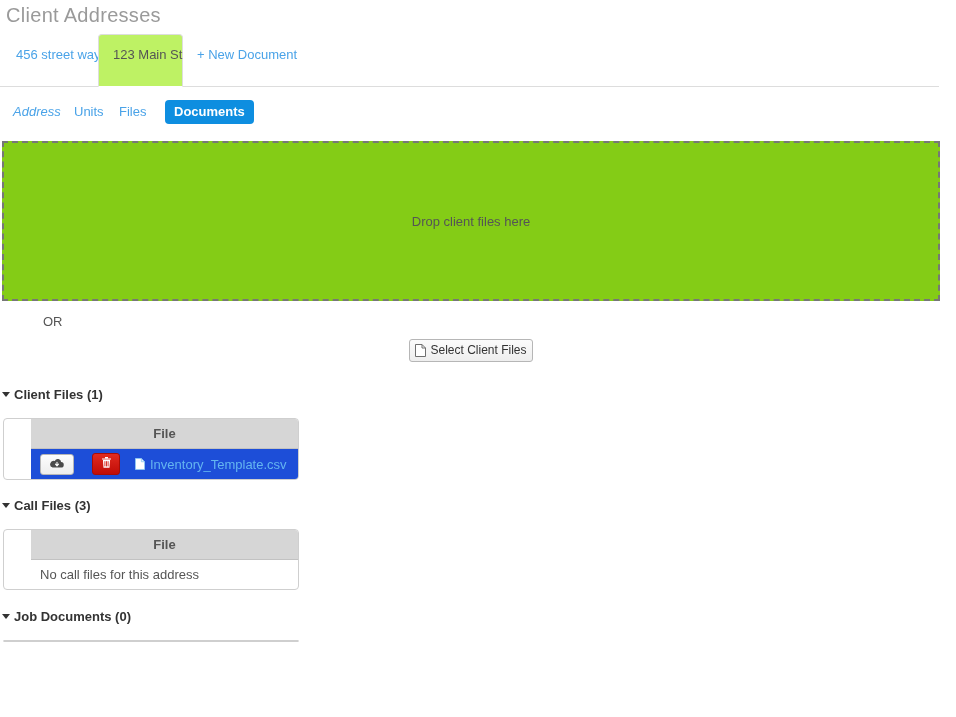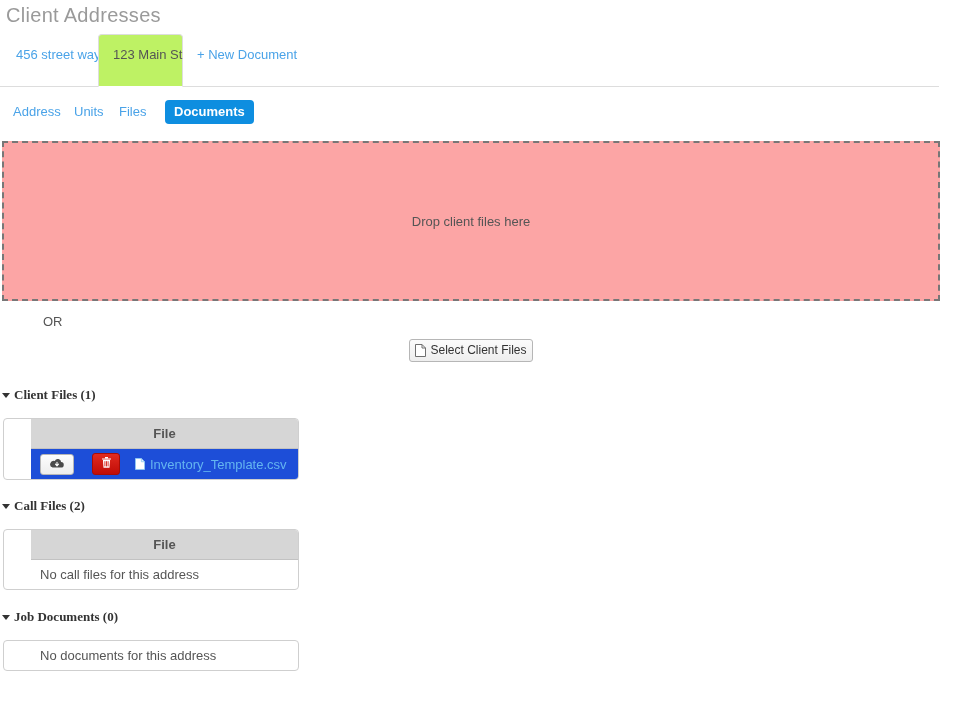--- a/index.html
+++ b/index.html
@@ -92,35 +92,35 @@
     color: #4aa3e8;
     border-radius: 4px;
     box-sizing: border-box;
     white-space: nowrap;
   }
   .subtab.active {
     background: #0e8ee0;
     color: #ffffff;
     font-weight: bold;
   }
-  #subtab-0 { left: 4px;   }
+  #subtab-0 { left: 4px; font-style: italic;   }
   #subtab-1 { left: 65px;  }
   #subtab-2 { left: 110px; }
   #subtab-3 { left: 165px; }
 
   
   .dropzone {
     position: absolute;
     left: 2px;
     top: 141px;
     width: 938px;
     height: 160px;
     box-sizing: border-box;
     border: 2px dashed #777777;
-    background: #fca5a5;
+    background: #84cc16;
     display: flex;
     align-items: center;
     justify-content: center;
   }
   .dropzone-text {
     font-size: 13px;
     color: #555555;
   }
 
   
@@ -165,21 +165,20 @@
 
   
   .section-head {
     position: absolute;
     left: 2px;
     font-size: 13px;
     font-weight: bold;
     color: #333333;
     white-space: nowrap;
     line-height: 15px;
-    font-family: Liberation Serif, serif;
   }
   .caret {
     display: inline-block;
     width: 0; height: 0;
     border-left: 4px solid transparent;
     border-right: 4px solid transparent;
     border-top: 5px solid #333333;
     margin-right: 4px;
     vertical-align: middle;
     position: relative;
@@ -359,27 +358,26 @@
           <path d="M0.5 0.5 H7 L10.5 4 V12.5 H0.5 Z" fill="#ffffff" stroke="#8fc9f2" stroke-width="1"></path>
           <path d="M7 0.5 V4 H10.5" fill="none" stroke="#8fc9f2" stroke-width="1"></path>
         </svg>
       </span>
       <span>Inventory_Template.csv</span>
     </a>
   </div>
 </div>
 
 <div class="section-head" id="sec-head-1">
-  <span class="caret"></span><span>Call Files (2)</span>
+  <span class="caret"></span><span>Call Files (3)</span>
 </div>
 
 <div class="ftable" id="ftable-1">
   <div class="ftable-head">File</div>
   <div class="ftable-empty">No call files for this address</div>
 </div>
 
 <div class="section-head" id="sec-head-2">
   <span class="caret"></span><span>Job Documents (0)</span>
 </div>
 
 <div class="ftable" id="ftable-2">
-  <div class="ftable-empty">No documents for this address</div>
 </div>
 
 </body></html>

